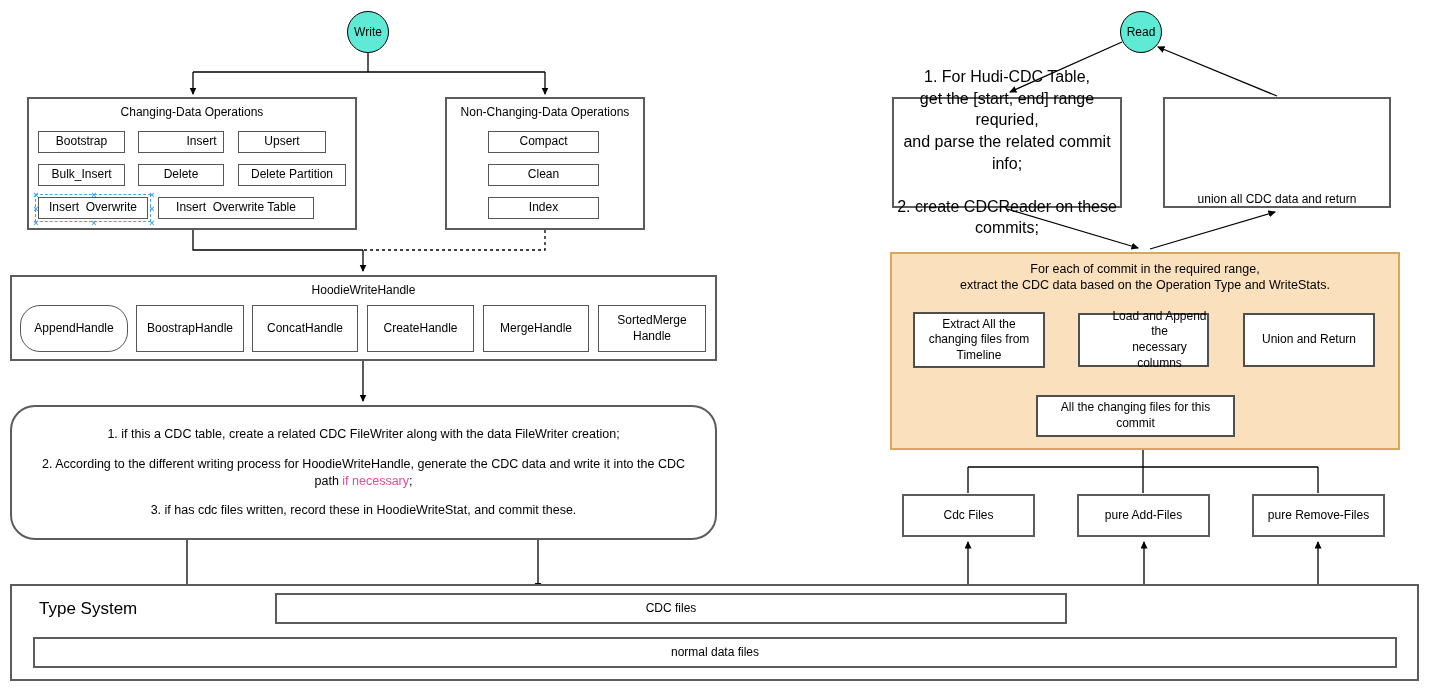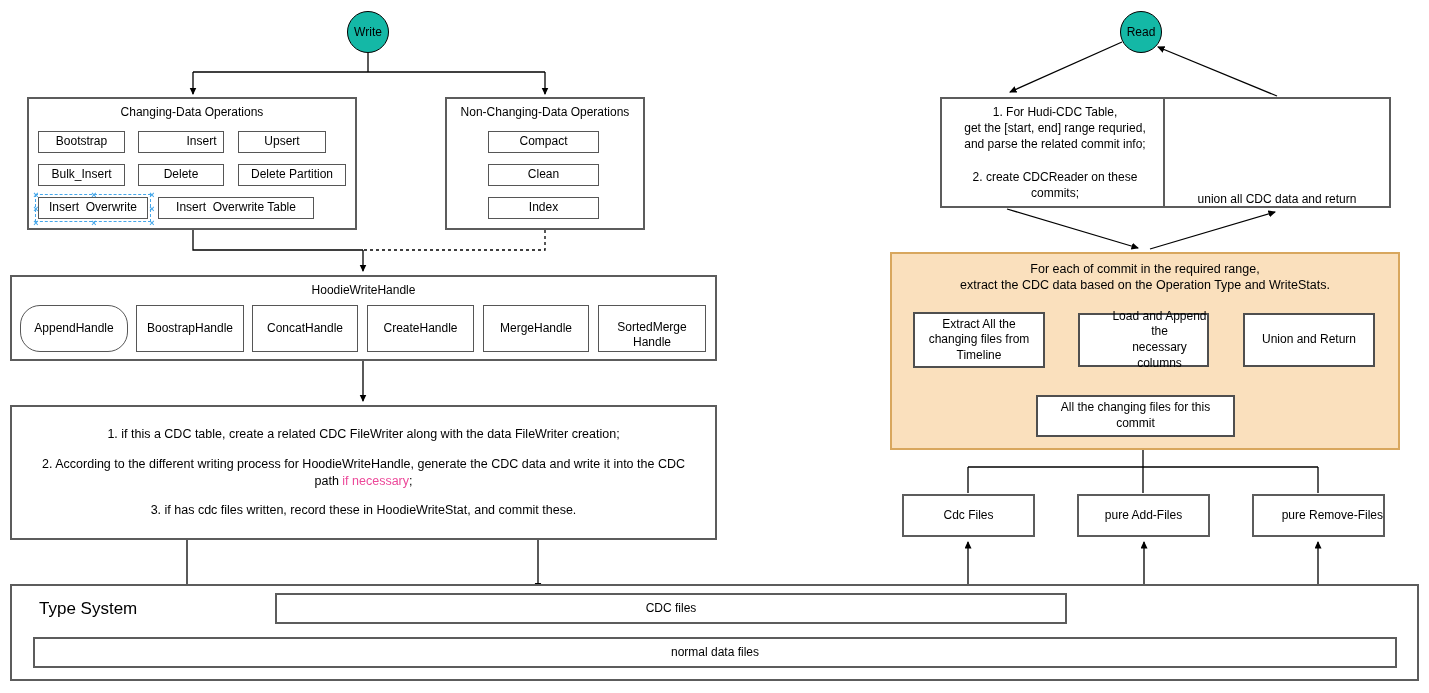--- a/index.html
+++ b/index.html
@@ -5,21 +5,21 @@
   html,body{margin:0;padding:0;background:#fff;}
   #canvas{position:relative;width:1429px;height:693px;background:#ffffff;
           font-family:"Liberation Sans",sans-serif;color:#000;overflow:hidden;}
   .container{position:absolute;box-sizing:border-box;background:#fff;border:2px solid #5c5c5c;}
   .ctitle{position:absolute;left:0;right:0;top:6px;text-align:center;font-size:12px;}
   .shape{position:absolute;box-sizing:border-box;background:#fff;border:1px solid #565656;
          display:flex;align-items:center;justify-content:center;text-align:center;
          font-size:12px;line-height:1.3;white-space:pre-wrap;}
   .b2{border-width:2px;border-color:#4f4f4f;}
   .circle{position:absolute;box-sizing:border-box;width:42px;height:42px;border:1.5px solid #000;
-          border-radius:50%;background:#14b8a6;display:flex;align-items:center;justify-content:center;font-size:12px;}
+          border-radius:50%;background:#5eead4;display:flex;align-items:center;justify-content:center;font-size:12px;}
   .wires{position:absolute;left:0;top:0;pointer-events:none;}
   .steps-content{position:absolute;left:8px;right:8px;top:0;bottom:0;display:flex;flex-direction:column;
                  justify-content:center;align-items:center;gap:13px;font-size:12.5px;line-height:1.35;text-align:center;}
   .red{color:#ec4899;}
   .orange-panel{position:absolute;box-sizing:border-box;background:#fae0bd;border:2px solid #d8a75e;}
   .fs-label{position:absolute;font-size:17px;}
   .sel-overlay{position:absolute;border:1px dashed #45a7ea;box-sizing:border-box;}
   .sel-x{position:absolute;width:10px;height:10px;margin-left:-5px;margin-top:-5px;color:#45a7ea;
          font-size:9px;font-weight:bold;line-height:10px;text-align:center;}
   .pre{white-space:pre-line;}
@@ -101,38 +101,38 @@
   <div class="shape" style="left:488px;top:197px;width:111px;height:22px;"><span>Index</span></div>
 
   <div class="container" style="left:10px;top:275px;width:707px;height:86px;">
     <div class="ctitle">HoodieWriteHandle</div>
   </div>
   <div class="shape" style="left:20px;top:305px;width:108px;height:47px;border-radius:20px;"><span>AppendHandle</span></div>
   <div class="shape" style="left:136px;top:305px;width:108px;height:47px;"><span>BoostrapHandle</span></div>
   <div class="shape" style="left:252px;top:305px;width:106px;height:47px;"><span>ConcatHandle</span></div>
   <div class="shape" style="left:367px;top:305px;width:107px;height:47px;"><span>CreateHandle</span></div>
   <div class="shape" style="left:483px;top:305px;width:106px;height:47px;"><span>MergeHandle</span></div>
-  <div class="shape" style="left:598px;top:305px;width:108px;height:47px;align-items:flex-end;"><span>SortedMerge Handle</span></div>
+  <div class="shape" style="left:598px;top:305px;width:108px;height:47px;"><span>SortedMerge Handle</span></div>
 
-  <div class="container" style="left:10px;top:405px;width:707px;height:135px;">
+  <div class="container" style="left:10px;top:405px;width:707px;height:135px;border-radius:25px;">
     <div class="steps-content">
       <div>1. if this a CDC table, create a related CDC FileWriter along with the data FileWriter creation;</div>
       <div>
         <span>2. According to the different writing process for HoodieWriteHandle, generate the CDC data and write it into the CDC</span><br>
         <span>path </span><span class="red">if necessary</span><span>;</span>
       </div>
       <div>3. if has cdc files written, record these in HoodieWriteStat, and commit these.</div>
     </div>
   </div>
 
   <div class="circle" style="left:1120px;top:11px;">
     <span>Read</span>
   </div>
 
-  <div class="container" style="left:892px;top:97px;width:230px;height:111px;display:flex;align-items:center;justify-content:center;text-align:center;font-size:12px;line-height:1.35;margin-left:48px;">
+  <div class="container" style="left:892px;top:97px;width:230px;height:111px;display:flex;align-items:center;justify-content:center;text-align:center;font-size:16px;line-height:1.35;">
     <div class="pre">1. For Hudi-CDC Table,
 get the [start, end] range requried,
 and parse the related commit info;
 
 2. create CDCReader on these
 commits;</div>
   </div>
 
   <div class="container" style="left:1163px;top:97px;width:228px;height:111px;display:flex;align-items:flex-end;justify-content:center;text-align:center;font-size:12px;">
     <div>union all CDC data and return</div>
@@ -148,21 +148,21 @@
 changing files from
 Timeline</span></div>
   <div class="shape b2" style="left:1078px;top:313px;width:131px;height:54px;padding-left:32px;"><span>Load and Append the
 necessary columns</span></div>
   <div class="shape b2" style="left:1243px;top:313px;width:132px;height:54px;"><span>Union and Return</span></div>
   <div class="shape b2" style="left:1036px;top:395px;width:199px;height:42px;"><span>All the changing files for this
 commit</span></div>
 
   <div class="shape b2" style="left:902px;top:494px;width:133px;height:43px;border-color:#5c5c5c;"><span>Cdc Files</span></div>
   <div class="shape b2" style="left:1077px;top:494px;width:133px;height:43px;border-color:#5c5c5c;"><span>pure Add-Files</span></div>
-  <div class="shape b2" style="left:1252px;top:494px;width:133px;height:43px;border-color:#5c5c5c;justify-content:flex-end;"><span>pure Remove-Files</span></div>
+  <div class="shape b2" style="left:1252px;top:494px;width:133px;height:43px;border-color:#5c5c5c;"><span>pure Remove-Files</span></div>
 
   <div class="container" style="left:10px;top:584px;width:1409px;height:97px;">
     <div class="fs-label" style="left:27px;top:13px;">Type System</div>
   </div>
   <div class="shape b2" style="left:275px;top:593px;width:792px;height:31px;border-color:#5c5c5c;"><span>CDC files</span></div>
   <div class="shape b2" style="left:33px;top:637px;width:1364px;height:31px;border-color:#5c5c5c;"><span>normal data files</span></div>
 
 </div>
 
 </body></html>

